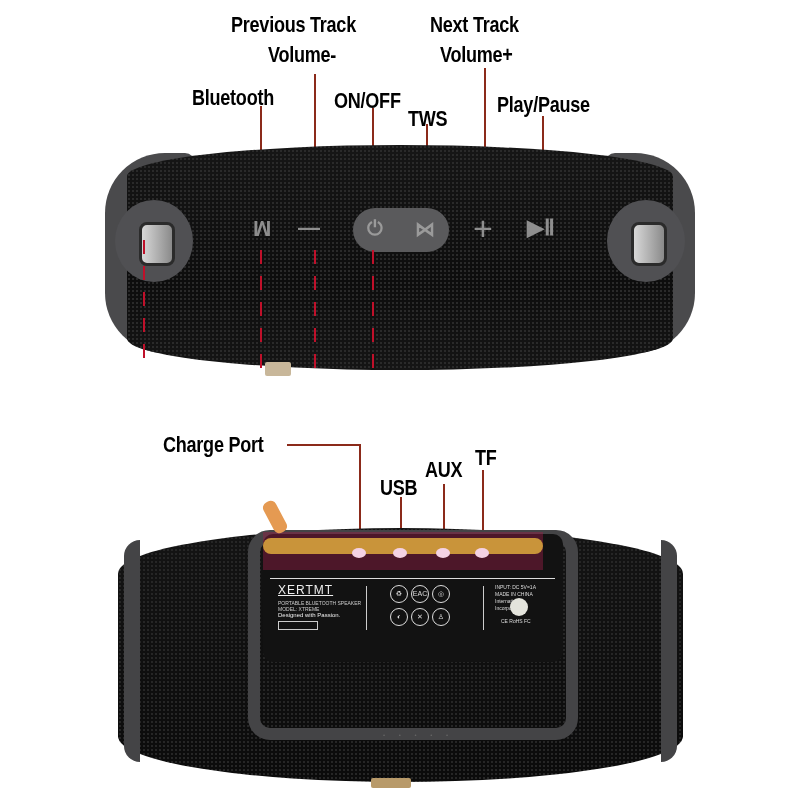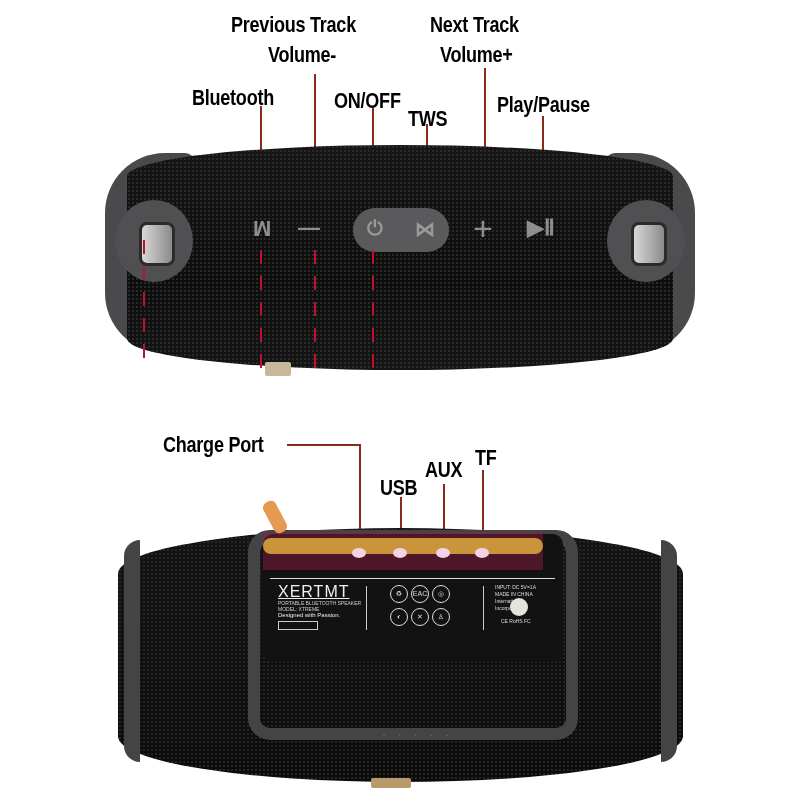--- a/index.html
+++ b/index.html
@@ -33,21 +33,21 @@
       border-radius:50% / 18%;}
   .spk-bot .cap{position:absolute;top:20px;bottom:20px;width:16px;background:#444446;}
   .spk-bot .cap.left{left:6px;border-radius:30px 0 0 30px;}
   .spk-bot .cap.right{right:6px;border-radius:0 30px 30px 0;}
   .frame{position:absolute;left:130px;top:10px;width:330px;height:210px;border:12px solid #444446;border-radius:22px;box-sizing:border-box;}
   .panel{position:absolute;left:145px;top:14px;width:300px;height:128px;background:#121212;border-radius:10px;}
   .zipstrip{position:absolute;left:145px;top:18px;width:280px;height:16px;background:#c9943a;border-radius:8px;}
   .zipband{position:absolute;left:145px;top:12px;width:280px;height:38px;background:rgba(150,30,70,0.45);}
   .port{position:absolute;top:28px;width:14px;height:10px;border-radius:50%;background:#f4d2e4;}
   .panel-line{position:absolute;left:152px;top:58px;width:285px;height:1px;background:#ddd;}
-  .brand{position:absolute;left:160px;top:63px;color:#eee;font-size:16px;letter-spacing:1px;text-decoration:underline;}
+  .brand{position:absolute;left:160px;top:63px;color:#eee;font-size:12px;letter-spacing:1px;text-decoration:underline;}
   .brand-sub{position:absolute;left:160px;color:#ccc;font-size:5px;}
   .brand-tag{position:absolute;left:160px;top:92px;color:#eee;font-size:6px;}
   .brand-box{position:absolute;left:160px;top:101px;width:38px;height:7px;border:1px solid #ccc;}
   .vsep{position:absolute;top:66px;width:1px;height:44px;background:#ccc;}
   .cert{position:absolute;width:16px;height:16px;border:1.5px solid #ddd;border-radius:50%;color:#ddd;font-size:7px;text-align:center;line-height:16px;}
   .spec{position:absolute;left:377px;color:#ddd;font-size:5px;line-height:7px;}
   .knob{position:absolute;left:392px;top:78px;width:18px;height:18px;border-radius:50%;background:#e4e4dc;}
   .tag{position:absolute;left:150px;top:-20px;width:14px;height:34px;background:#e59a52;border-radius:6px;transform:rotate(-28deg);}
   .leds{position:absolute;left:265px;top:212px;color:#666;font-size:6px;letter-spacing:6px;}
   .clip{position:absolute;left:253px;bottom:-6px;width:40px;height:10px;background:#b89a6a;border-radius:2px;}

